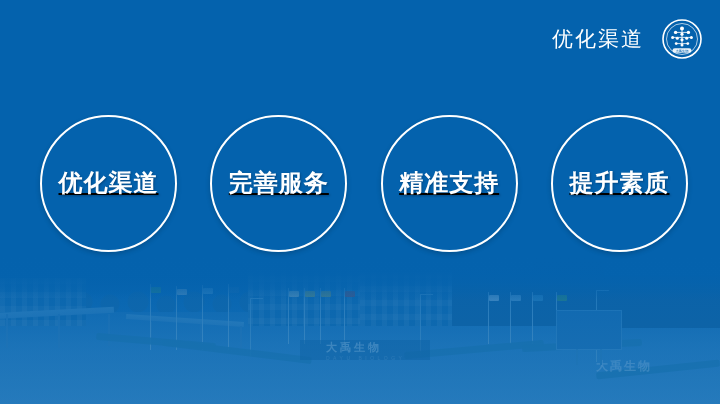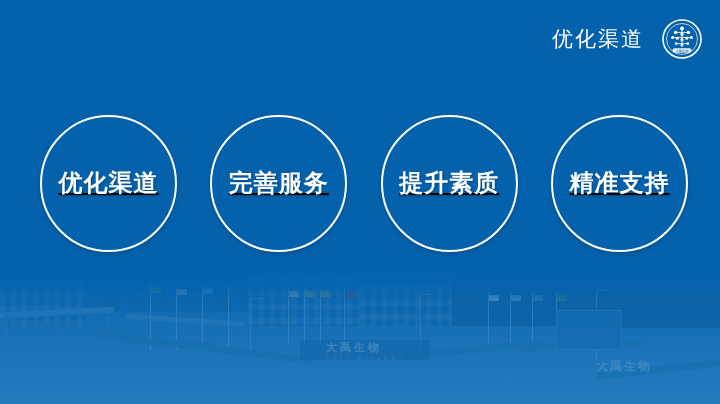--- a/index.html
+++ b/index.html
@@ -305,22 +305,22 @@
 
     <div class="circle">
       <span class="circle-label">优化渠道</span>
     </div>
 
     <div class="circle">
       <span class="circle-label">完善服务</span>
     </div>
 
     <div class="circle">
+      <span class="circle-label">精准支持</span>
+    </div>
+
+    <div class="circle">
       <span class="circle-label">提升素质</span>
     </div>
 
-    <div class="circle">
-      <span class="circle-label">精准支持</span>
-    </div>
-
   </div>
 
 </div>
 
 </body></html>

